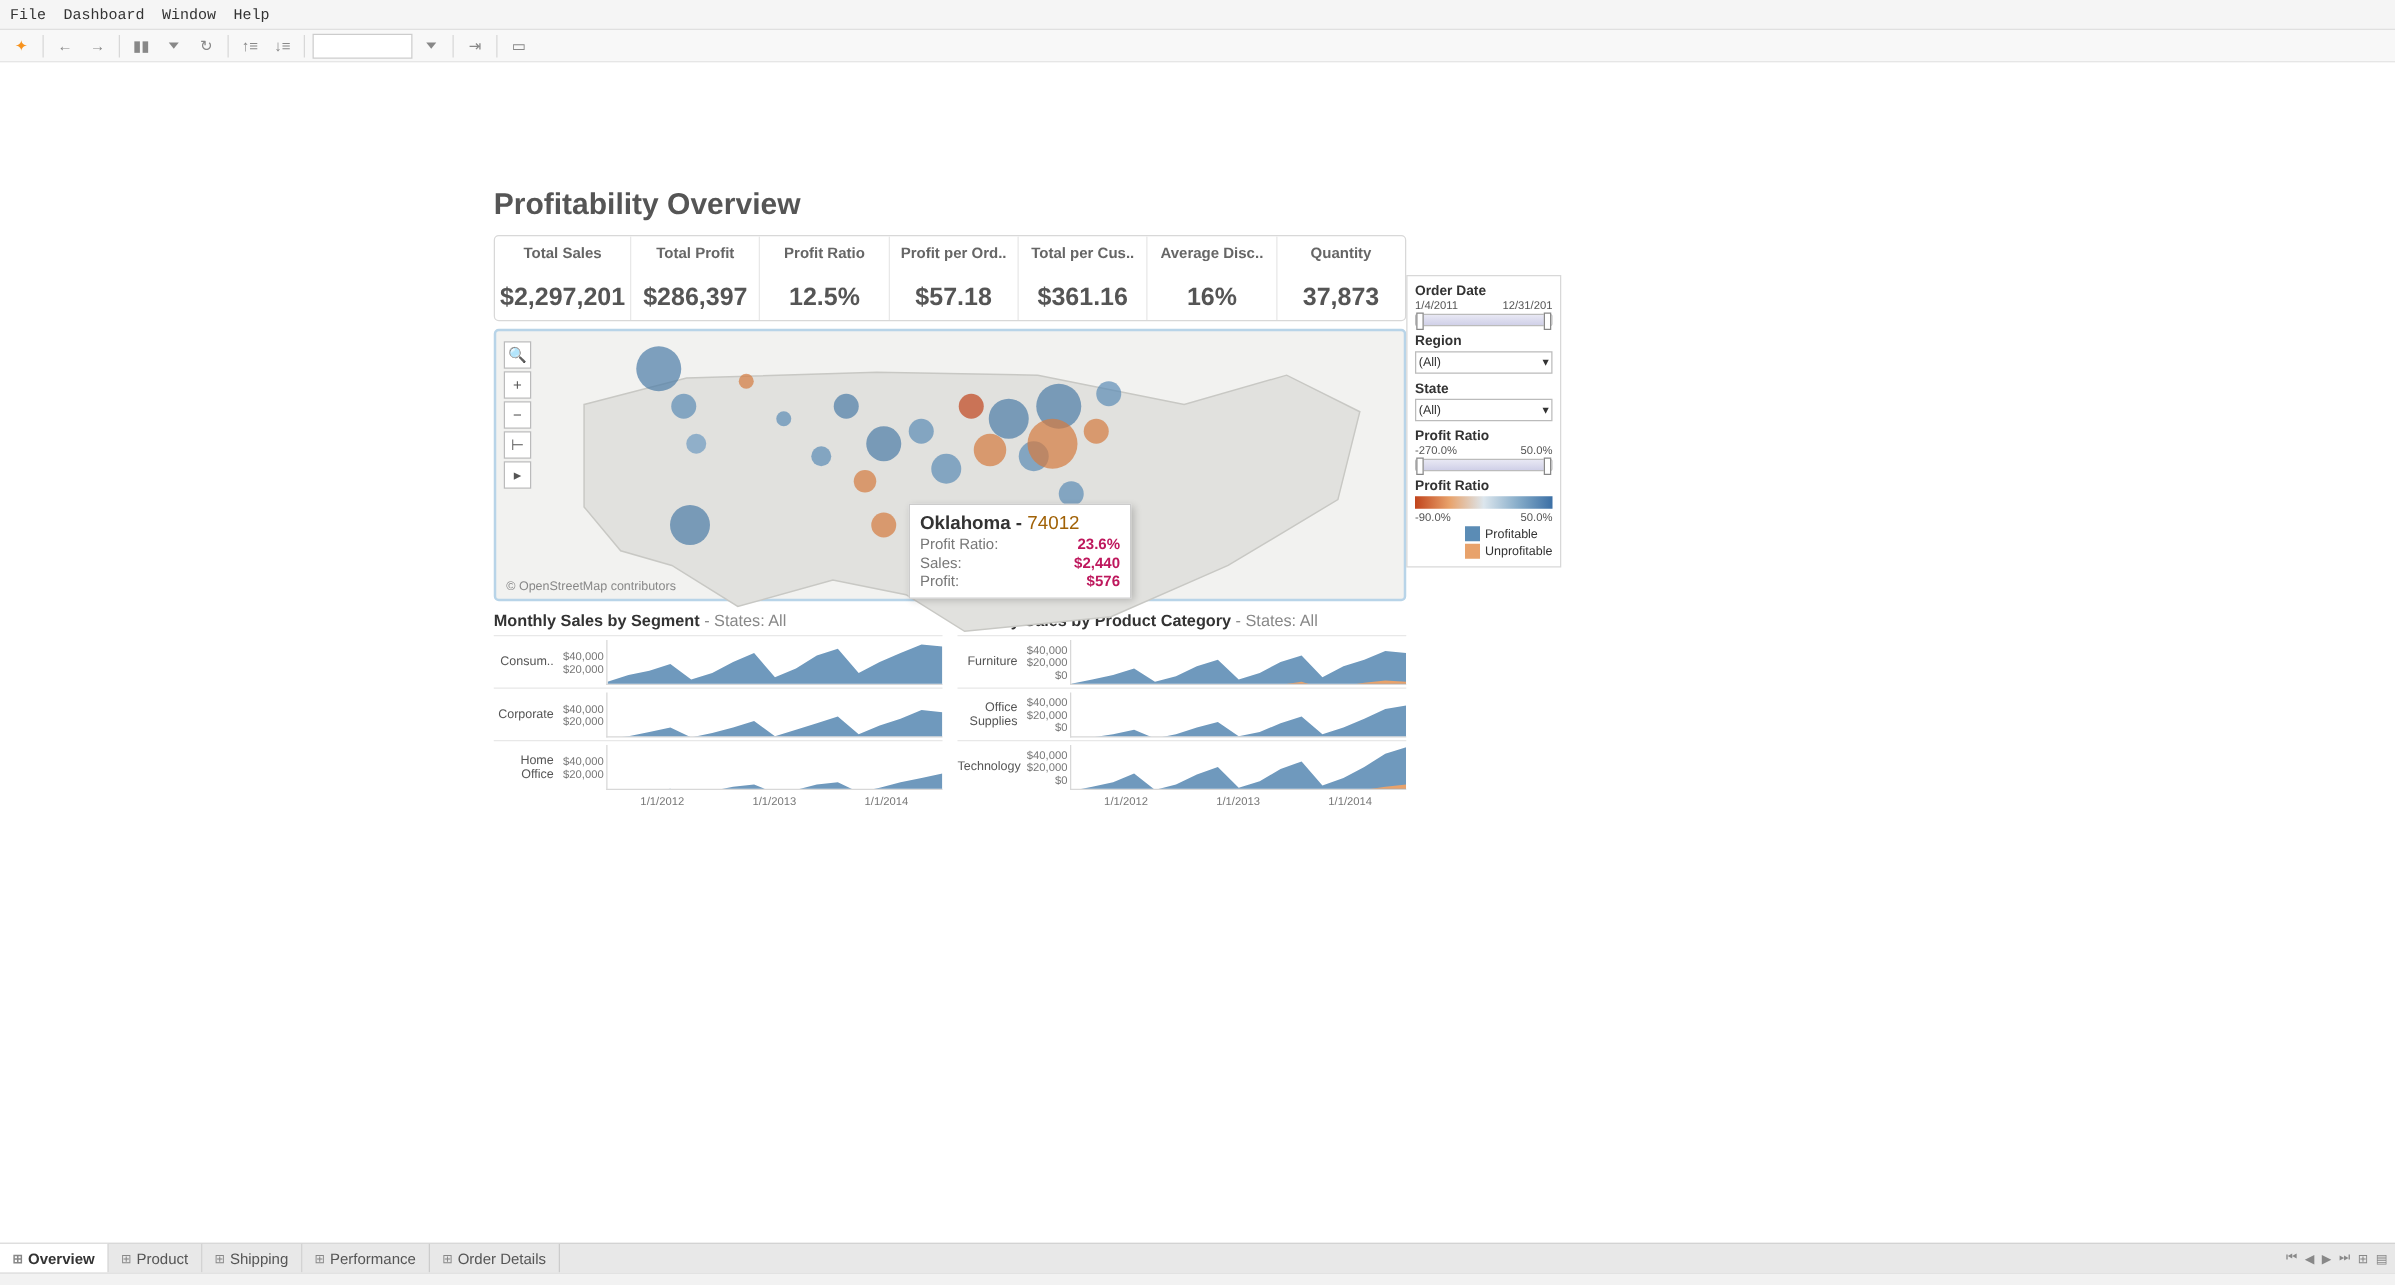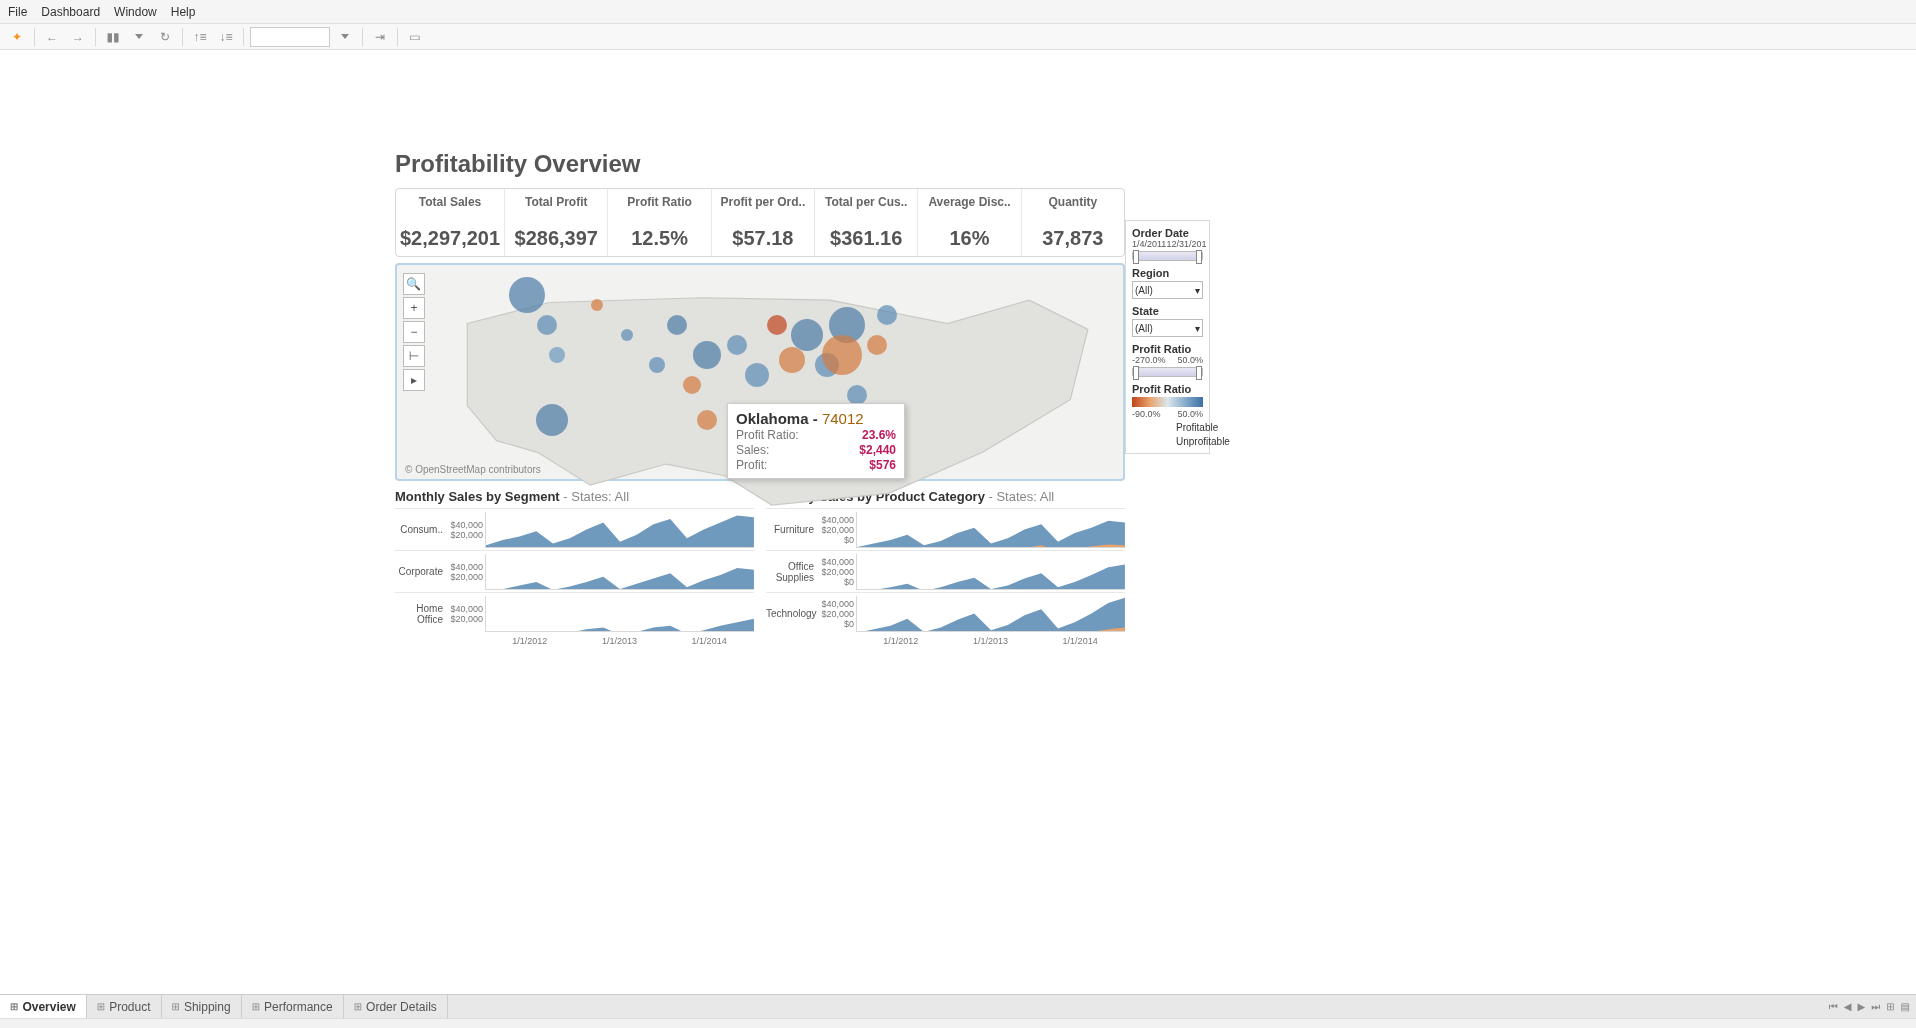--- a/index.html
+++ b/index.html
@@ -5,21 +5,21 @@
 * { box-sizing: border-box; margin: 0; padding: 0; font-family: Arial, sans-serif; }
 html, body { width: 1916px; height: 1028px; overflow: hidden; background: #fff; }
 .window { width: 100%; height: 100%; display: flex; flex-direction: column; }
 .titlebar { height: 16px; background: linear-gradient(to right, #a8c5d8, #8fb3ca 40%, #6d98b4 100%); display: flex; align-items: center; justify-content: space-between; font-size: 11px; color: #000; padding-left: 2px; }
 .titlebar-left { display: flex; align-items: center; gap: 4px; }
 .app-icon { width: 14px; height: 14px; background: #f7931e; border: 1px solid #888; }
 .win-controls { display: flex; gap: 0; }
 .win-btn { width: 30px; height: 16px; background: #c6d4de; display: flex; align-items: center; justify-content: center; font-size: 10px; }
 .win-btn.close { background: #d04030; color: #fff; font-size: 12px; font-weight: bold; }
 .menubar { height: 24px; background: #f5f5f5; border-bottom: 1px solid #e0e0e0; display: flex; align-items: center; padding: 0 8px; gap: 14px; font-size: 12px; color: #333; }
-.menubar span { cursor: default; }
+.menubar span { cursor: default; font-family: Liberation Mono, monospace; }
 .toolbar { height: 26px; background: #f8f8f8; border-bottom: 1px solid #e0e0e0; display: flex; align-items: center; padding: 0 6px; gap: 4px; }
 .tb-btn { width: 22px; height: 20px; display: flex; align-items: center; justify-content: center; color: #888; font-size: 12px; }
 .tb-sep { width: 1px; height: 18px; background: #d8d8d8; margin: 0 2px; }
 .tb-input { width: 80px; height: 20px; border: 1px solid #ccc; font-size: 11px; padding: 0 3px; }
 .tb-dropdown { width: 0; height: 0; border-left: 4px solid transparent; border-right: 4px solid transparent; border-top: 5px solid #888; }
 .content { flex: 1; position: relative; background: #fff; }
 .dashboard { position: absolute; left: 395px; top: 100px; width: 730px; }
 .dash-title { font-size: 24px; font-weight: bold; color: #555; margin-bottom: 10px; }
 .kpi-row { display: flex; border: 1px solid #d8d8d8; border-radius: 4px; overflow: hidden; }
 .kpi { flex: 1; text-align: center; padding: 6px 4px; border-right: 1px solid #e8e8e8; }
@@ -38,21 +38,21 @@
 .charts-row { display: flex; gap: 12px; margin-top: 4px; }
 .chart-col { flex: 1; }
 .chart-title { font-size: 13px; color: #333; font-weight: bold; margin: 4px 0; }
 .chart-title .sub { font-weight: normal; color: #888; }
 .small-chart { display: flex; align-items: center; height: 42px; border-top: 1px solid #e8e8e8; }
 .sc-label { width: 52px; font-size: 10px; color: #555; text-align: right; padding-right: 4px; line-height: 1.1; }
 .sc-ylabels { width: 38px; font-size: 9px; color: #777; text-align: right; padding-right: 2px; }
 .sc-plot { flex: 1; height: 36px; position: relative; border-left: 1px solid #d8d8d8; border-bottom: 1px solid #d8d8d8; overflow: hidden; }
 .sc-area { position: absolute; inset: 0; }
 .x-axis { display: flex; justify-content: space-around; font-size: 9px; color: #777; margin-left: 90px; margin-top: 2px; }
-.filters { position: absolute; left: 1125px; top: 170px; width: 85px; border: 1px solid #d8d8d8; padding: 6px; font-size: 11px; color: #333; }
+.filters { position: absolute; left: 1125px; top: 170px; width: 124px; border: 1px solid #d8d8d8; padding: 6px; font-size: 11px; color: #333; }
 .f-title { font-weight: bold; margin-top: 6px; }
 .f-title:first-child { margin-top: 0; }
 .f-range { font-size: 9px; color: #555; display: flex; justify-content: space-between; }
 .f-slider { height: 10px; background: linear-gradient(#e8e8f4,#d0d0e8); border: 1px solid #bbb; border-radius: 2px; position: relative; margin: 2px 0 4px; }
 .f-slider .handle { position: absolute; top: -2px; width: 6px; height: 14px; background: #fff; border: 1px solid #888; }
 .f-select { width: 100%; border: 1px solid #bbb; background: #fff; font-size: 10px; height: 18px; padding: 0 2px; margin: 2px 0 4px; display: flex; align-items: center; justify-content: space-between; }
 .color-legend-bar { height: 10px; background: linear-gradient(to right, #c1441c, #e8a26b, #dce6ed, #86acc9, #3b6fa5); margin: 2px 0; }
 .legend-item { display: flex; align-items: center; gap: 4px; font-size: 10px; margin-top: 2px; padding-left: 40px; }
 .swatch { width: 12px; height: 12px; }
 .bottom-tabs { height: 24px; background: #e8e8e8; border-top: 1px solid #ccc; display: flex; align-items: stretch; font-size: 12px; }

